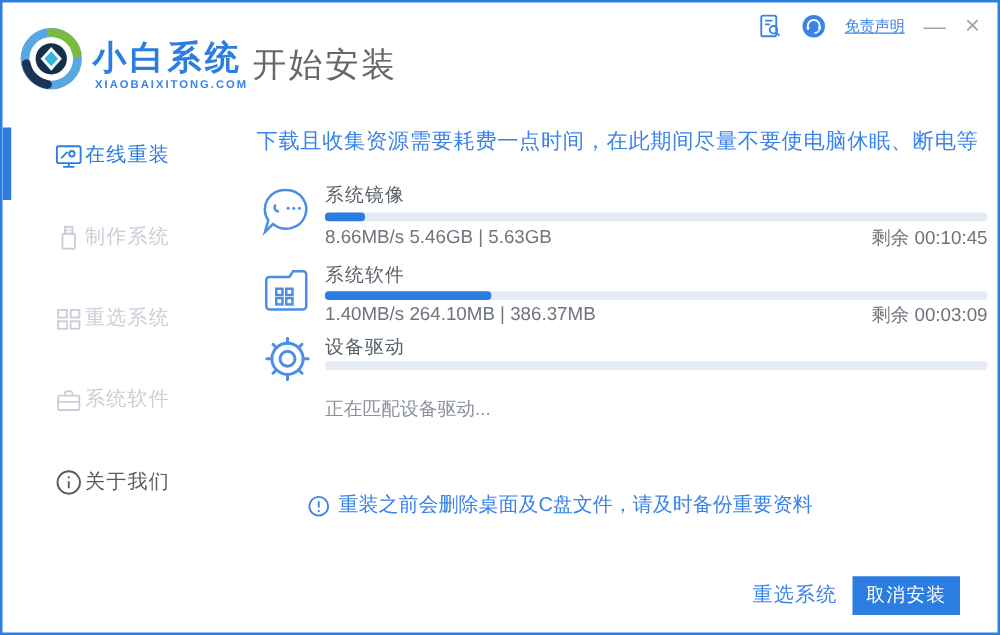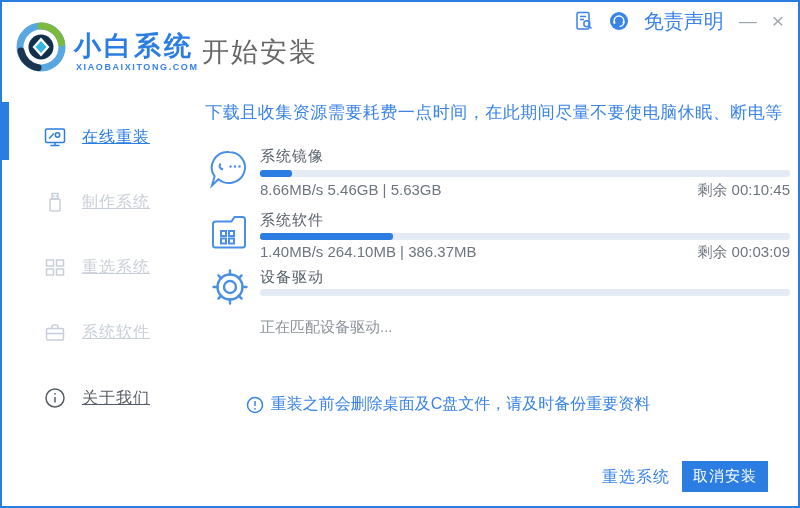--- a/index.html
+++ b/index.html
@@ -22,27 +22,27 @@
   
   .logo-mark{position:absolute;left:14px;top:20px;width:50px;height:50px;}
   .brand-name{position:absolute;left:72px;top:26px;font-size:27px;font-weight:bold;
     color:var(--primary);letter-spacing:3px;}
   .brand-domain{position:absolute;left:74px;top:60px;font-size:9px;color:var(--primary-soft);
     letter-spacing:1.6px;font-weight:bold;}
   .page-title{position:absolute;left:200px;top:32px;font-size:27px;color:var(--title-gray);
     letter-spacing:2px;}
   .topbar{position:absolute;top:8px;right:14px;display:flex;align-items:center;gap:15px;height:22px;}
   .topbar .ticon{width:20px;height:20px;display:inline-block;cursor:pointer;}
-  .disclaimer{font-size:20px;color:var(--primary-soft);cursor:pointer;}
+  .disclaimer{font-size:12px;color:var(--primary-soft);text-decoration:underline;cursor:pointer;}
   .win-btn{font-size:18px;color:var(--win-ctl);cursor:pointer;line-height:20px;}
   .win-btn.close{font-size:21px;}
   
   .active-bar{position:absolute;left:0;top:100px;width:7px;height:58px;background:var(--primary);}
-  .side-item{position:absolute;left:0;width:190px;height:34px;display:flex;align-items:flex-end;
-    padding-left:42px;gap:16px;font-size:16px;letter-spacing:1px;cursor:pointer;color:var(--inactive);text-decoration:underline;}
+  .side-item{position:absolute;left:0;width:190px;height:34px;display:flex;align-items:flex-start;
+    padding-left:42px;gap:2px;font-size:16px;letter-spacing:1px;cursor:pointer;color:var(--inactive);}
   .side-item .sicon{width:22px;height:22px;flex:0 0 22px;}
   .side-item.active{color:var(--primary);}
   .side-item.dark{color:var(--dark-label);}
   
   .warning{position:absolute;left:196px;top:99px;width:592px;text-align:center;
     font-size:17px;color:var(--primary-soft);letter-spacing:0.5px;}
   .task-icon{position:absolute;}
   .t-title{position:absolute;left:258px;font-size:15px;color:#58606a;letter-spacing:1px;}
   .track{position:absolute;left:258px;width:530px;height:7px;background:var(--track);border-radius:3px;}
   .fill{height:100%;background:var(--primary);border-radius:3px;width:0;}

